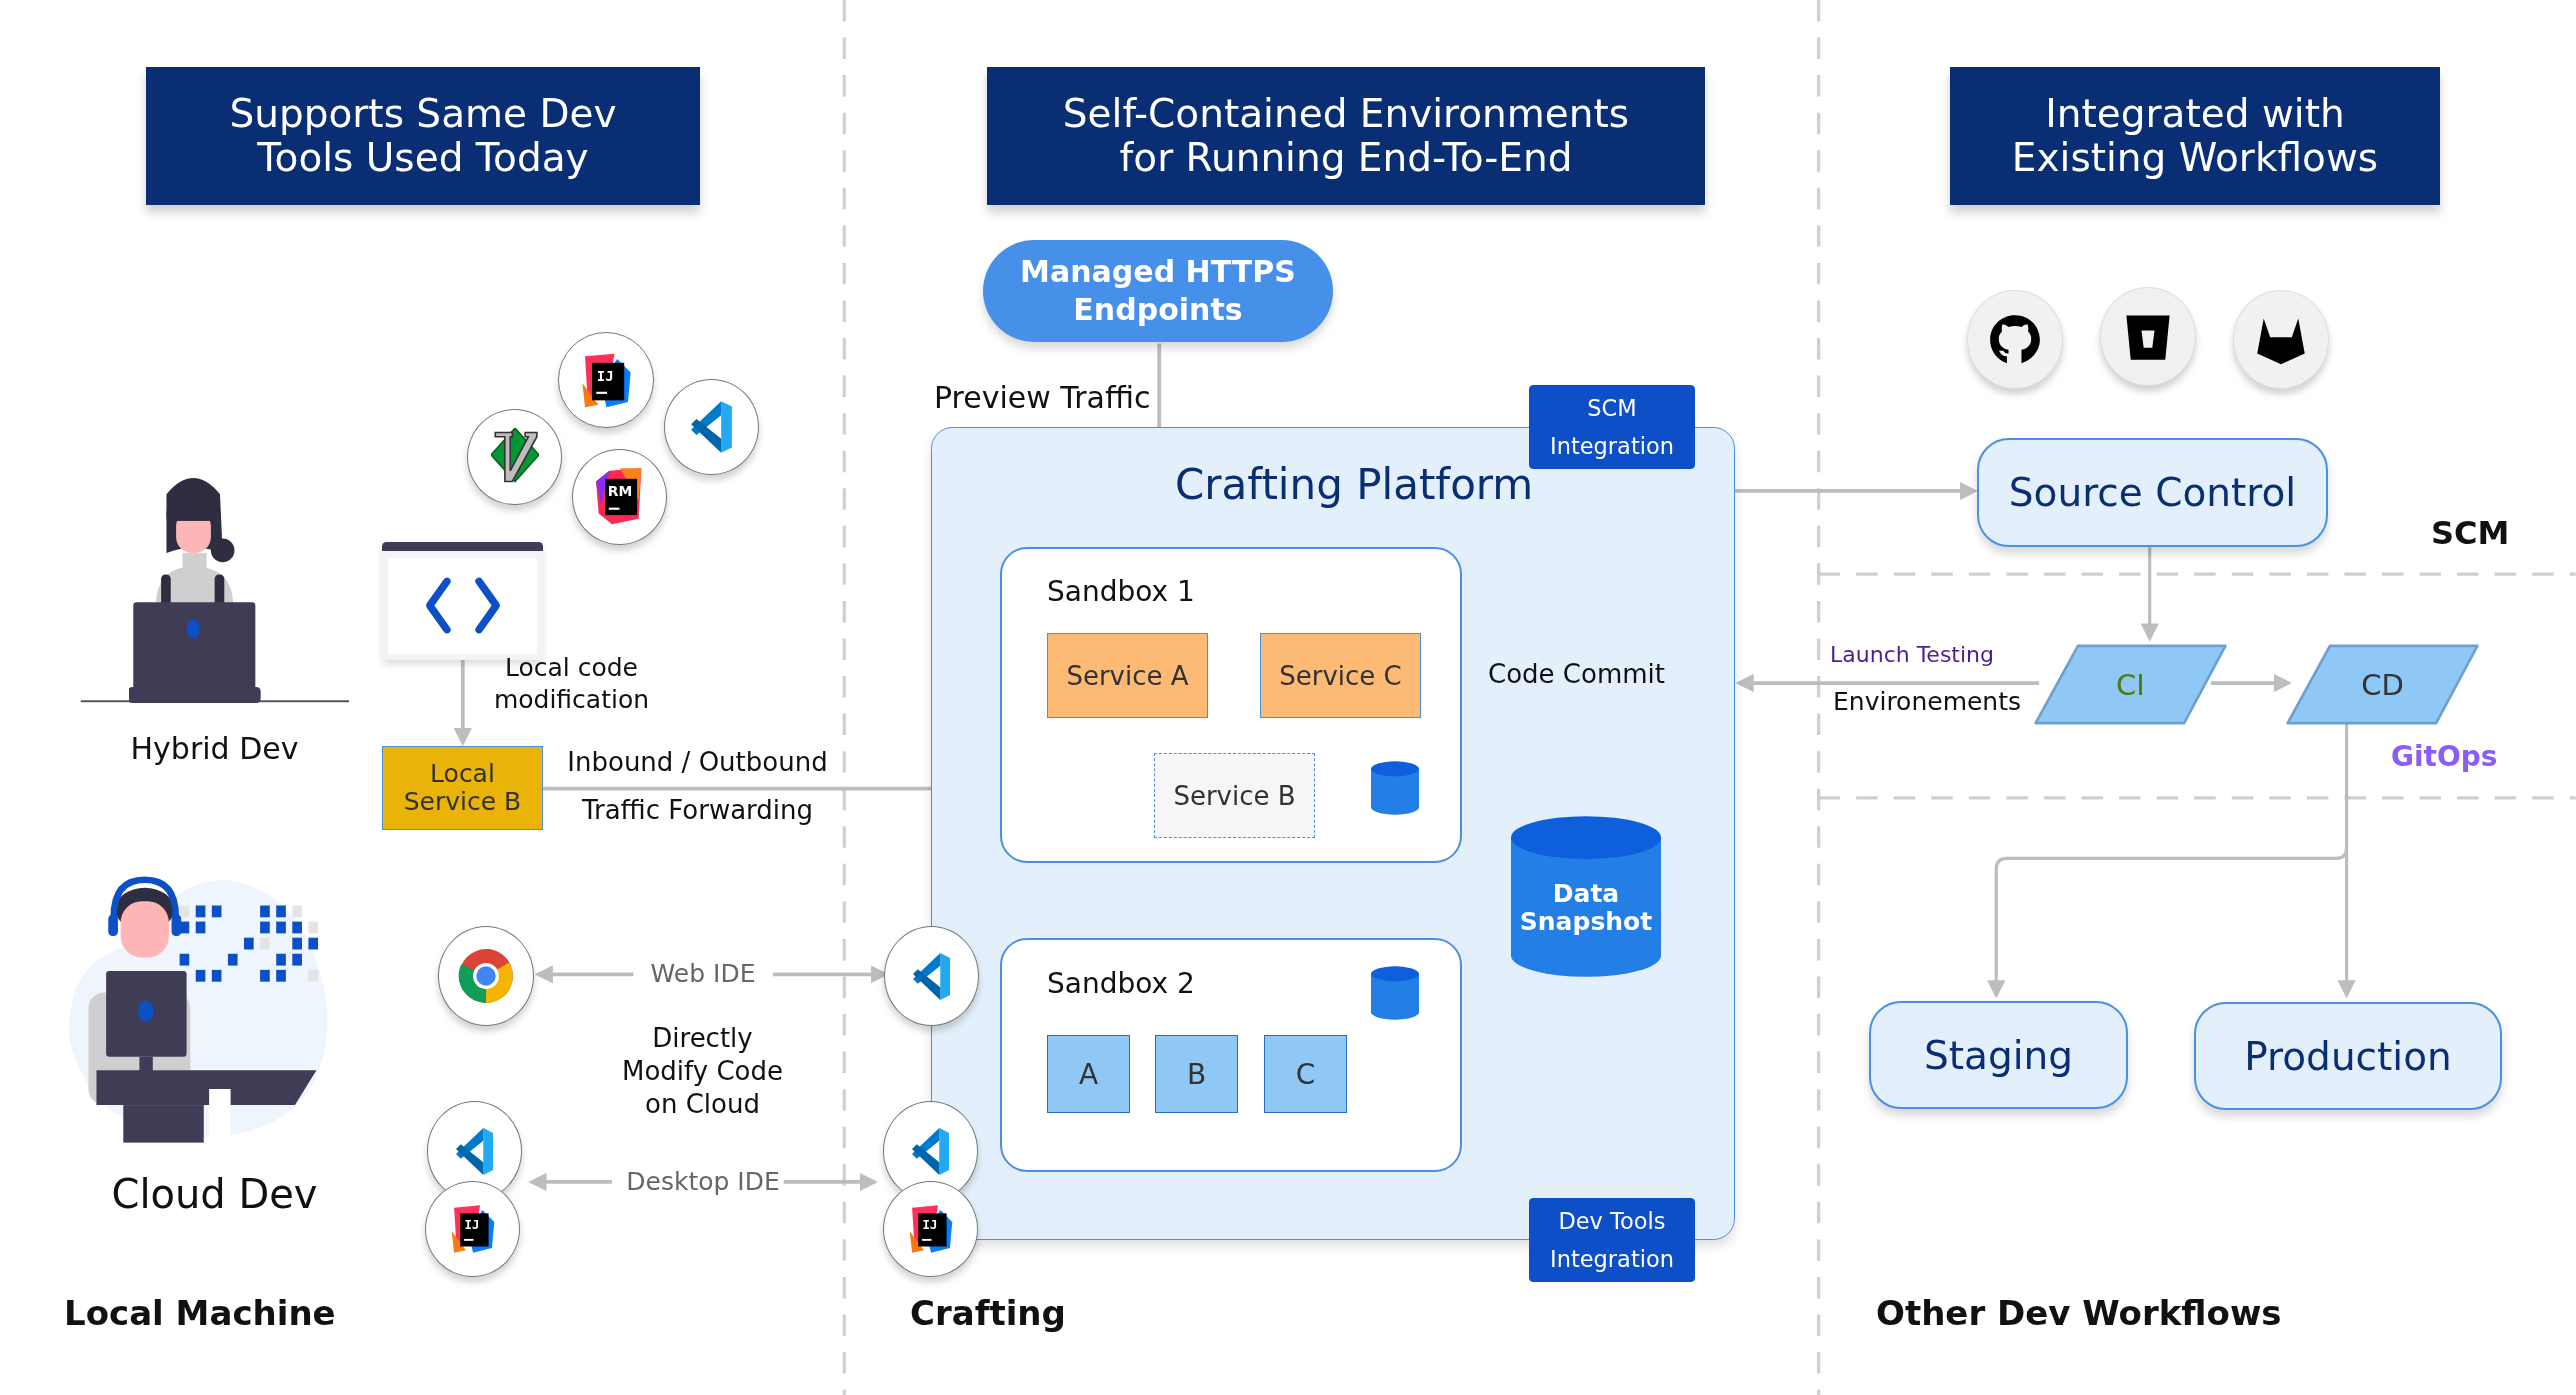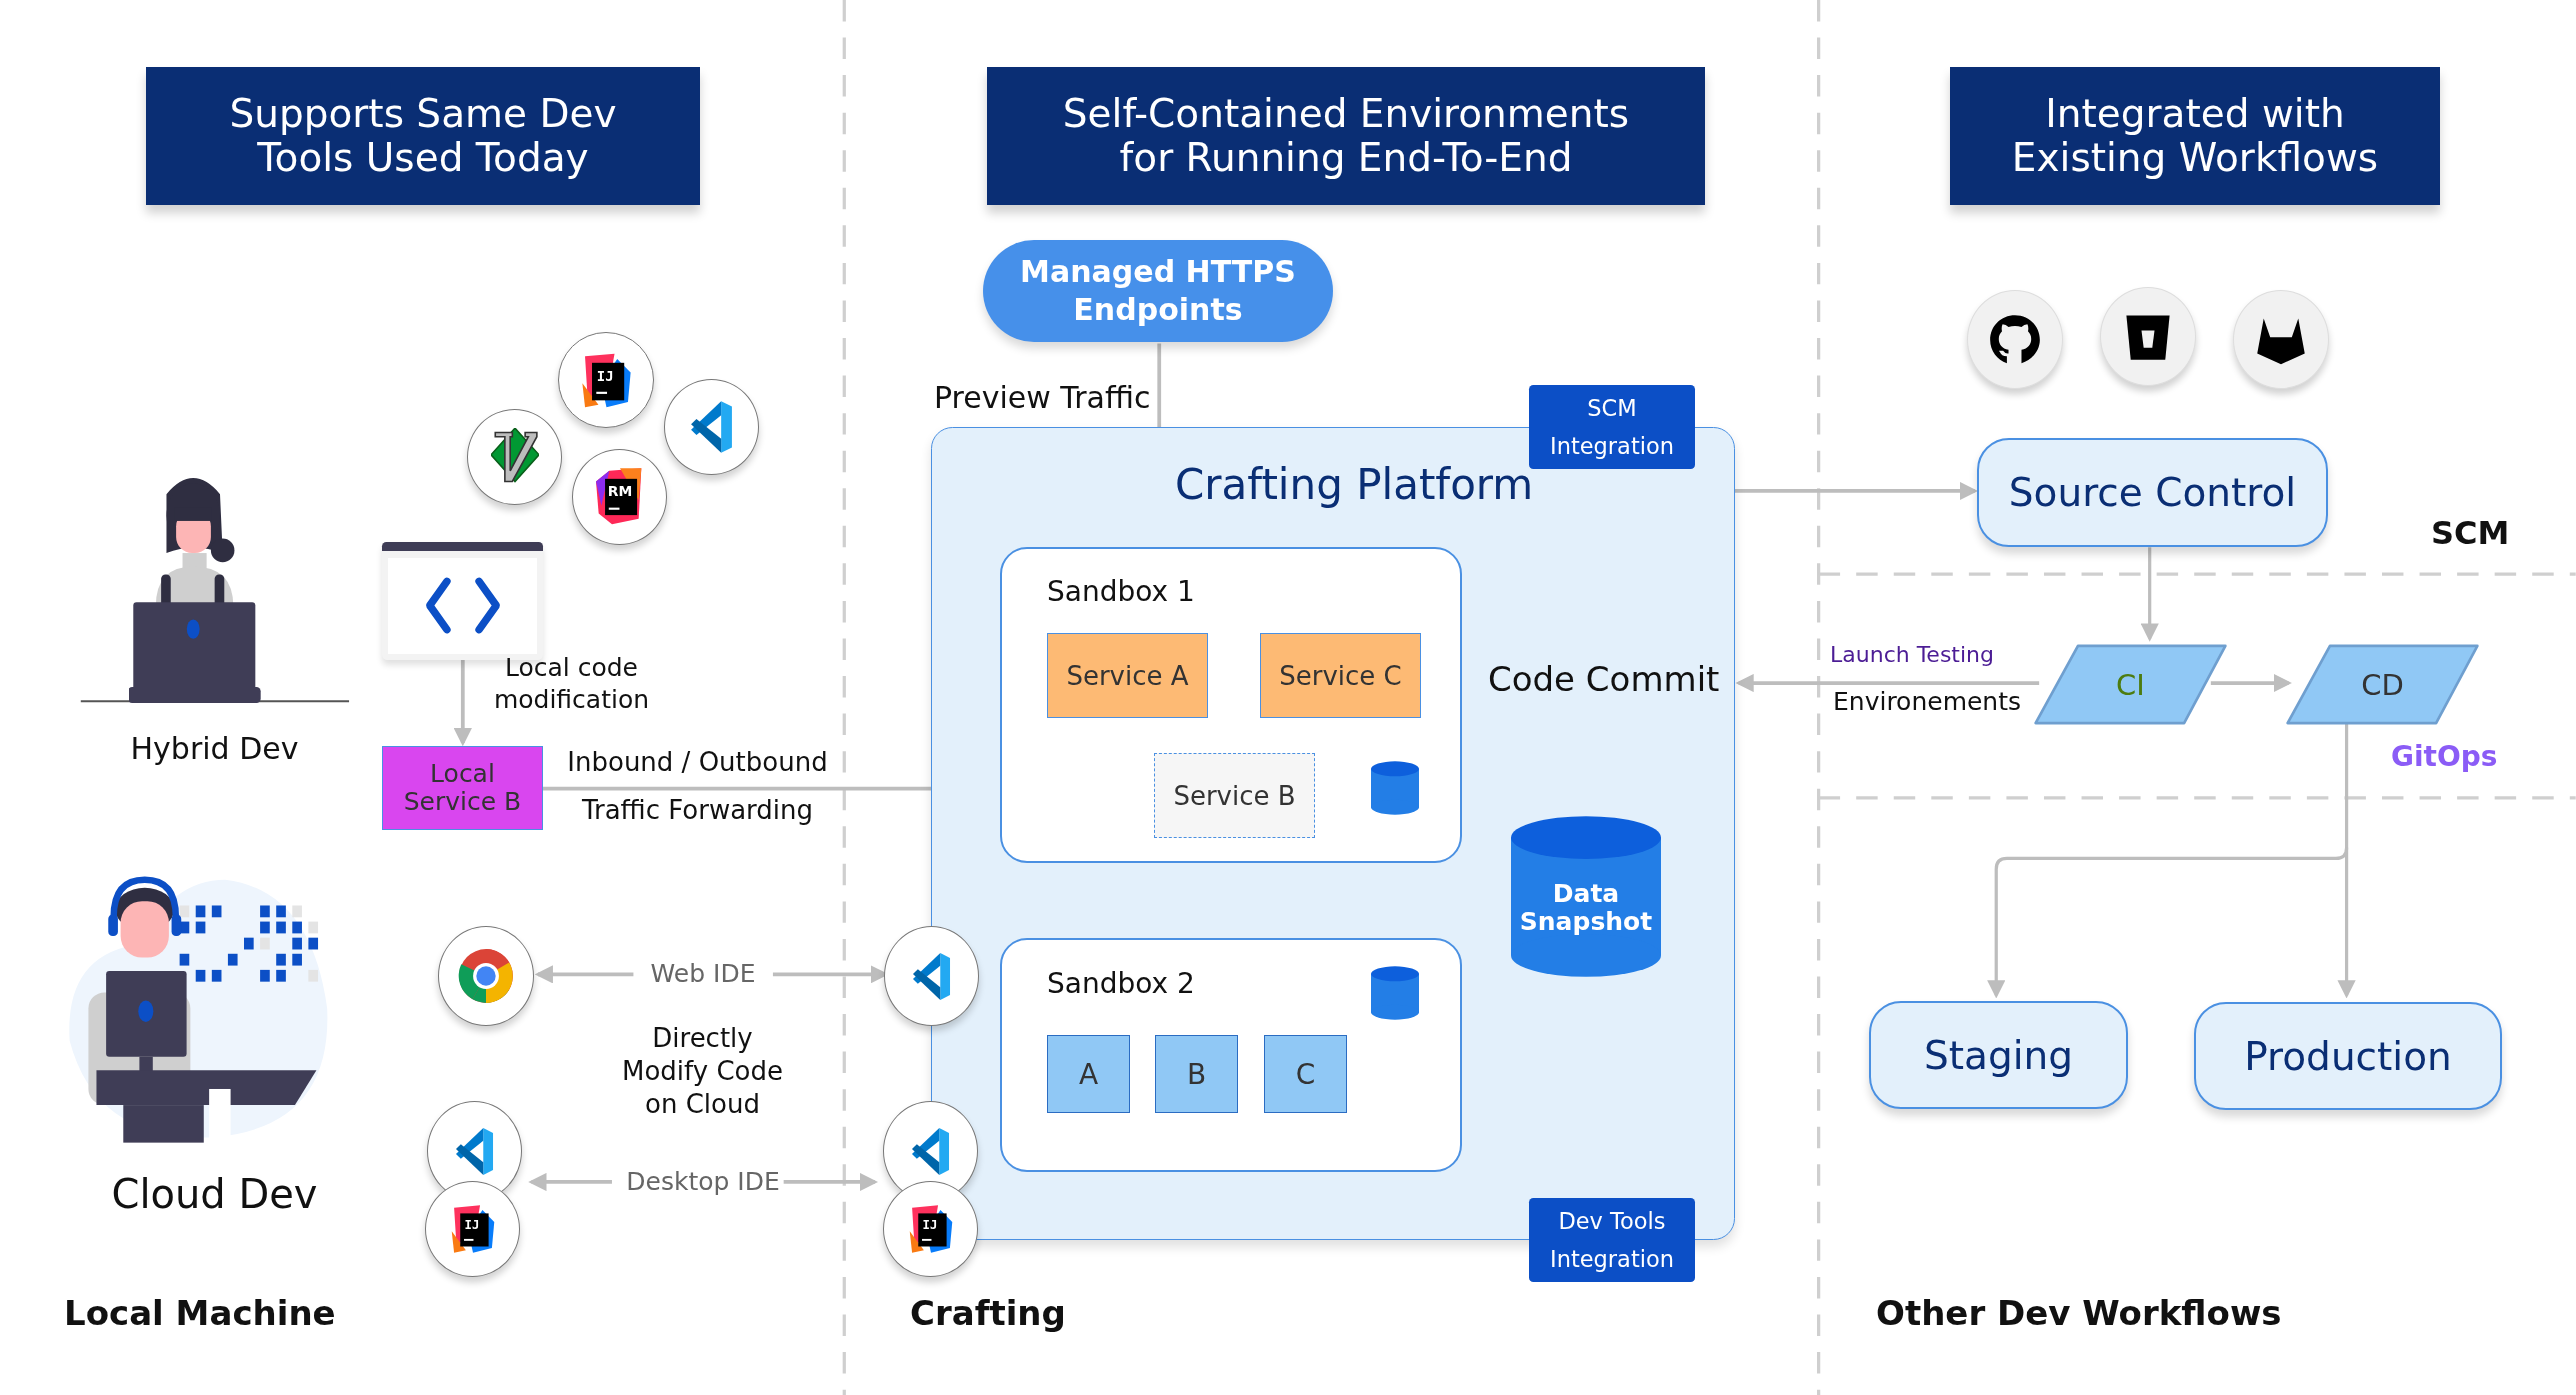--- a/index.html
+++ b/index.html
@@ -37,21 +37,21 @@
   .svc.solid { background: #90c8f5; border: 1.6px solid #2b6cc2; font-size: 28px; }
   .badge { position: absolute; background: #0c4fc6; color: #fff; font-size: 22.5px; line-height: 38px;
            border-radius: 4.3px; display: flex; align-items: center; justify-content: center; text-align: center; white-space: pre-line; }
 
   .pill { position: absolute; background: #4690ea; color: #fff; font-size: 30px; font-weight: bold; line-height: 38px;
           border-radius: 54px; box-shadow: 0 6.4px 9.7px rgba(0,0,0,0.15); display: flex; align-items: center; justify-content: center; text-align: center; white-space: pre-line; }
 
   .flow-box { position: absolute; background: #e3f0fb; border: 2.1px solid #4a90e2; border-radius: 32px;
               color: #0a2e74; box-shadow: 0 6.4px 8.6px rgba(0,0,0,0.15); display: flex; align-items: center; justify-content: center; }
 
-  .local-box { position: absolute; background: #d946ef; border: 1.6px solid #4a90e2; color: #333;
+  .local-box { position: absolute; background: #eab308; border: 1.6px solid #4a90e2; color: #333;
                font-size: 25px; line-height: 28px; display: flex; align-items: center; justify-content: center; text-align: center; white-space: pre-line; }
 </style>
 </head>
 <body>
 
 <svg class="lines" viewBox="0 0 4800 2600">
   <defs>
     <marker id="arr" markerWidth="10" markerHeight="10" refX="8" refY="5" orient="auto" markerUnits="userSpaceOnUse" viewBox="0 0 10 10">
       <path d="M0,0 L10,5 L0,10 z" fill="#bdbdbd"></path>
     </marker>
@@ -290,21 +290,21 @@
 <div class="abs" style="left:1511px;top:816px;width:150px;height:161px;">
   <svg width="150" height="161" viewBox="0 0 280 300">
     <rect x="0" y="40" width="280" height="220" fill="#237ee6"></rect>
     <ellipse cx="140" cy="260" rx="140" ry="40" fill="#237ee6"></ellipse>
     <ellipse cx="140" cy="40" rx="140" ry="40" fill="#0d5fdc"></ellipse>
   </svg>
   <div class="abs center" style="left:0;top:54px;width:150px;height:75px;color:#fff;font-size:25px;font-weight:bold;line-height:28px;white-space:pre-line;">Data
 Snapshot</div>
 </div>
 
-<div class="abs" style="left:1488px;top:659px;font-size:34px;color:#111;">Code Commit</div>
+<div class="abs" style="left:1488px;top:659px;font-size:26px;color:#111;">Code Commit</div>
 
 <div class="sandbox" style="left:1000px;top:938px;width:458px;height:230px;"></div>
 <div class="sandbox-title" style="left:1047px;top:967px;">Sandbox 2</div>
 <div class="abs" style="left:1371px;top:966px;width:48px;height:54px;">
   <svg width="48" height="54" viewBox="0 0 90 100">
     <rect x="0" y="14" width="90" height="72" fill="#237ee6"></rect>
     <ellipse cx="45" cy="86" rx="45" ry="14" fill="#237ee6"></ellipse>
     <ellipse cx="45" cy="14" rx="45" ry="14" fill="#0d5fdc"></ellipse>
   </svg>
 </div>

